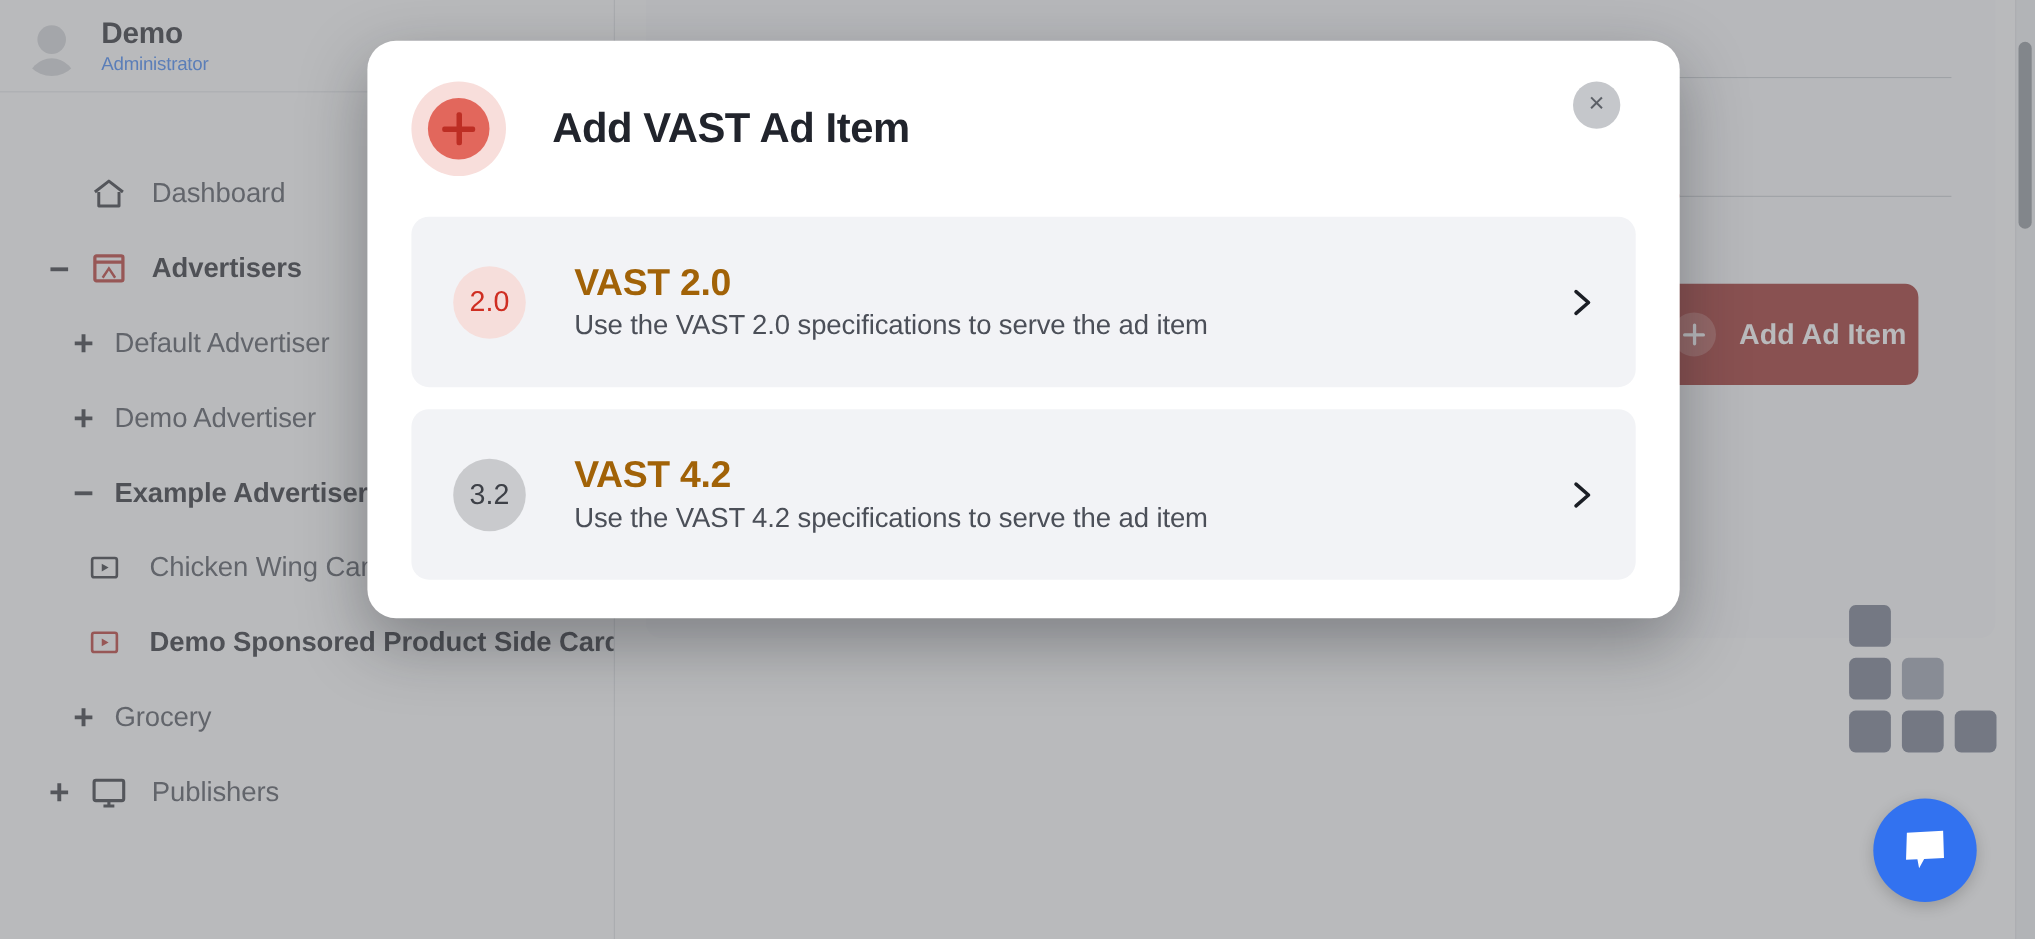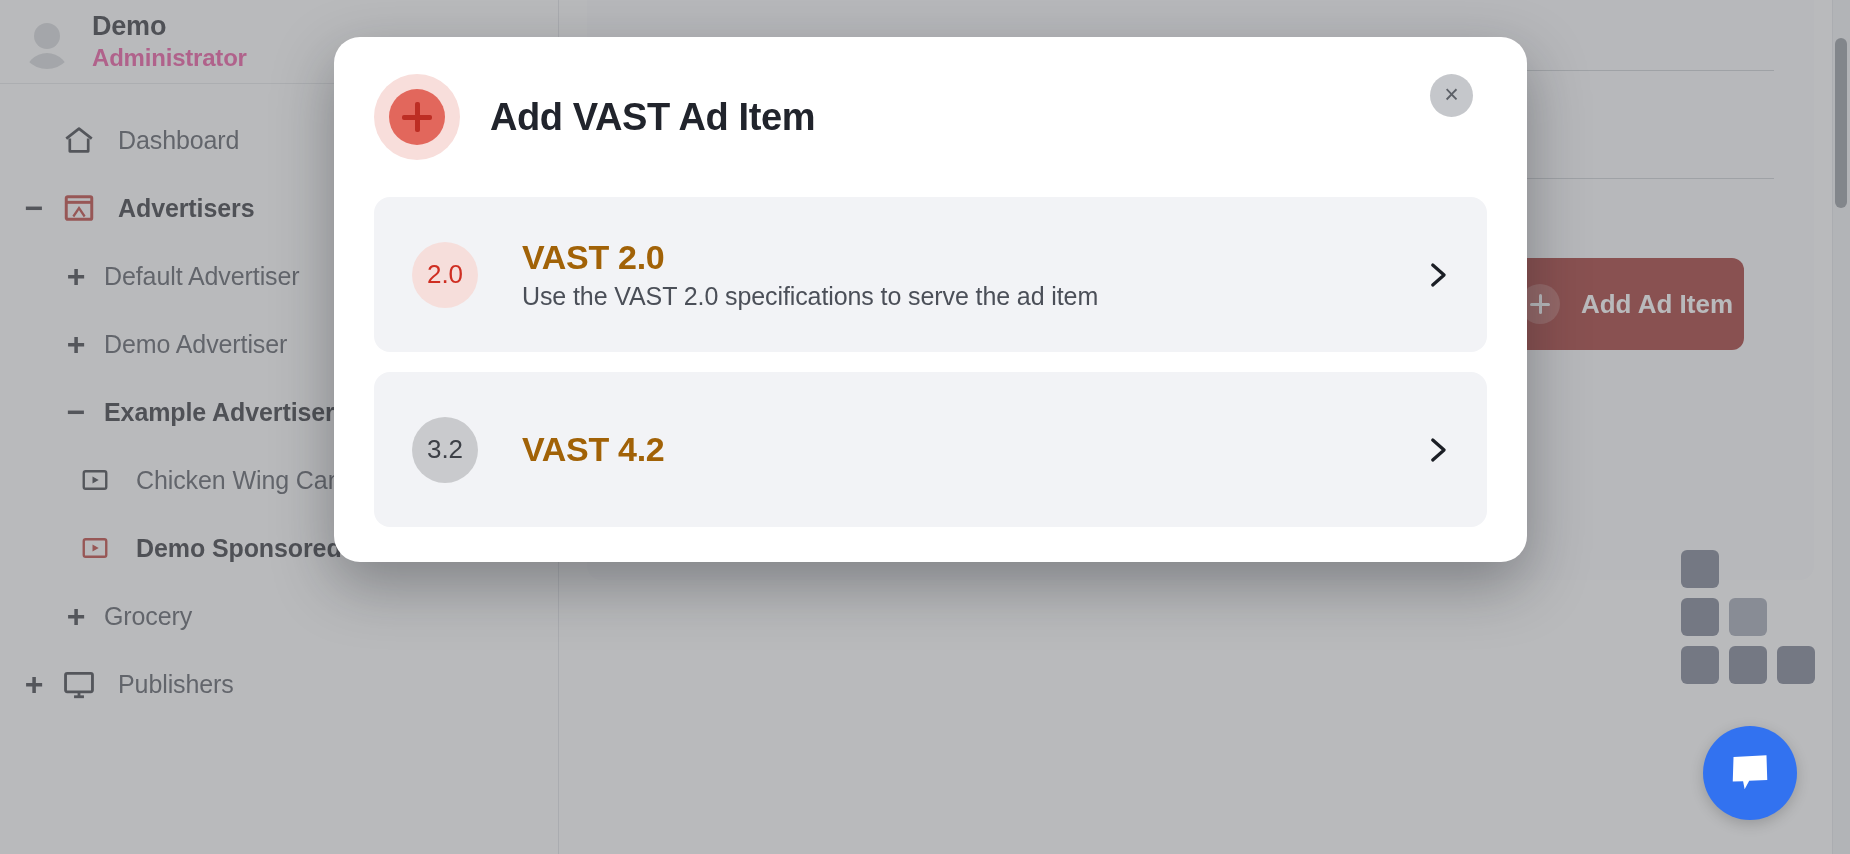--- a/index.html
+++ b/index.html
@@ -29,20 +29,21 @@
 
   
   .sidebar {
     position: relative;
     width: 558px;
     height: 854px;
     flex: 0 0 558px;
     background: #ffffff;
     display: flex;
     flex-direction: column;
+    gap: 36px;
   }
 
   .user-block {
     height: 84px;
     flex: 0 0 84px;
     display: flex;
     align-items: center;
     padding-left: 20px;
     border-bottom: 1px solid #e3e5e8;
     gap: 18px;
@@ -70,33 +71,33 @@
     background: #d4d6d9;
   }
   .user-meta { display: flex; flex-direction: column; line-height: 1.25; }
   .user-name {
     font-size: 27px;
     font-weight: 700;
     color: #22242b;
     letter-spacing: -0.2px;
   }
   .user-role {
-    font-size: 24px;
-    font-weight: 700;
-    color: #ec4899;
+    font-size: 17px;
+    font-weight: 400;
+    color: #3b82f6;
     letter-spacing: -0.2px;
   }
 
   .nav { padding-top: 22px; flex: 1 1 auto; }
 
   .nav-row {
     display: flex;
     align-items: center;
     height: 68px;
-    padding-left: 6px;
+    padding-left: 26px;
     gap: 0;
   }
   .tw {                       
     width: 56px;
     flex: 0 0 56px;
     display: flex;
     align-items: center;
     justify-content: center;
     font-size: 32px;
     font-weight: 700;
@@ -276,21 +277,21 @@
     box-shadow: 0 22px 60px rgba(20,22,28,0.34);
     overflow: hidden;
   }
 
   .modal-head {
     position: relative;
     height: 160px;
     display: flex;
     align-items: center;
     padding-left: 40px;
-    gap: 30px;
+    gap: 42px;
   }
   .head-badge {
     width: 86px; height: 86px;
     flex: 0 0 86px;
     border-radius: 50%;
     background: #f8dedb;
     display: flex;
     align-items: center;
     justify-content: center;
   }
@@ -571,20 +572,21 @@
           <svg width="34" height="34" viewBox="0 0 24 24" fill="none" stroke="currentColor" stroke-width="2.3" stroke-linecap="round" stroke-linejoin="round">
             <path d="M9 5 L17 12 L9 19"></path>
           </svg>
         </span>
       </button>
 
       <button class="option-row">
         <span class="opt-badge v42">3.2</span>
         <span class="opt-text">
           <span class="opt-title">VAST 4.2</span>
+          <span class="opt-sub">Use the VAST 4.2 specifications to serve the ad item</span>
         </span>
         <span class="chev">
           <svg width="34" height="34" viewBox="0 0 24 24" fill="none" stroke="currentColor" stroke-width="2.3" stroke-linecap="round" stroke-linejoin="round">
             <path d="M9 5 L17 12 L9 19"></path>
           </svg>
         </span>
       </button>
 
     </div>
   </div>

